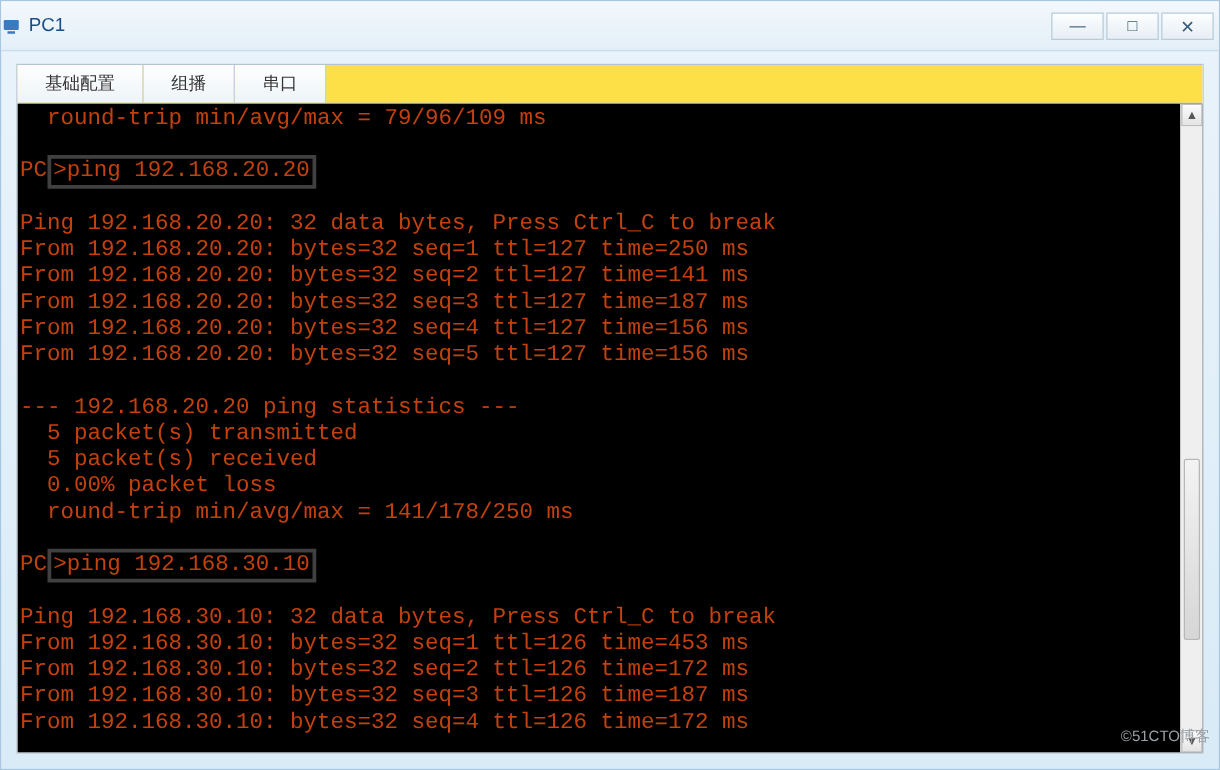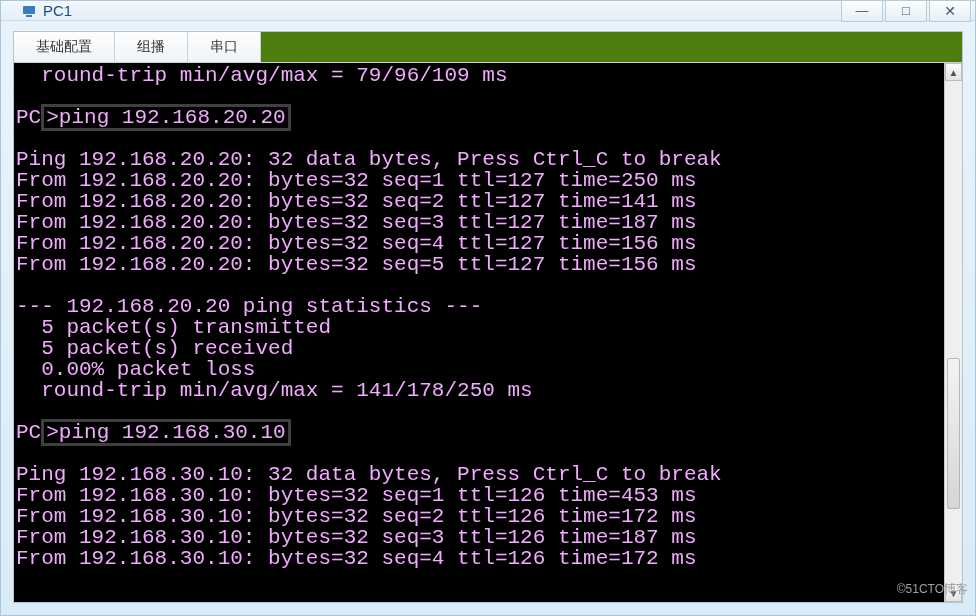--- a/index.html
+++ b/index.html
@@ -13,24 +13,24 @@
   }
   .window {
     width: 976px;
     height: 616px;
     background: linear-gradient(#eaf3fb, #d9ebf7);
     border: 1px solid #a7c7e0;
     display: flex;
     flex-direction: column;
   }
   .titlebar {
-    height: 20px;
+    height: 40px;
     display: flex;
     align-items: center;
-    padding: 0 4px 0 20px;
+    padding: 0 4px 0 0;
     background: linear-gradient(#f3f8fc, #e3eff8);
     border-bottom: 1px solid #c8dbe9;
   }
   .title-icon {
     width: 16px; height: 16px;
     margin-right: 6px;
     display:flex;align-items:center;justify-content:center;
   }
   .title-text {
     color: #1a4d88;
@@ -65,21 +65,21 @@
     flex:1;
     border:1px solid #b5c6d2;
     background:#fff;
     display:flex;
     flex-direction:column;
     overflow:hidden;
   }
   .tabs {
     display:flex;
     border-bottom:1px solid #c6d2da;
-    background:#4d7c0f;
+    background:#fde047;
   }
   .tab {
     padding: 6px 22px;
     font-size: 14px;
     border-right:1px solid #c6d2da;
     background:linear-gradient(#fefefe,#eef4f8);
     cursor:pointer;
     color:#333;
   }
   .tab.active {
@@ -91,23 +91,23 @@
   .terminal-wrap {
     flex:1;
     position:relative;
     background:#000;
     overflow:hidden;
   }
   .terminal {
     position:absolute;
     top:0;left:0;right:18px;bottom:0;
     background:#000;
-    color:#f0abfc;
+    color:#c2410c;
     font-family: "Courier New", monospace;
-    font-size: 21px;
+    font-size: 18px;
     line-height: 21px;
     padding: 2px 8px 6px 2px;
     white-space: pre;
     overflow:hidden;
   }
   .terminal .line { display:block; }
   .hl {
     display:inline-block;
     border:3px solid #404040;
     padding: 0 2px;

